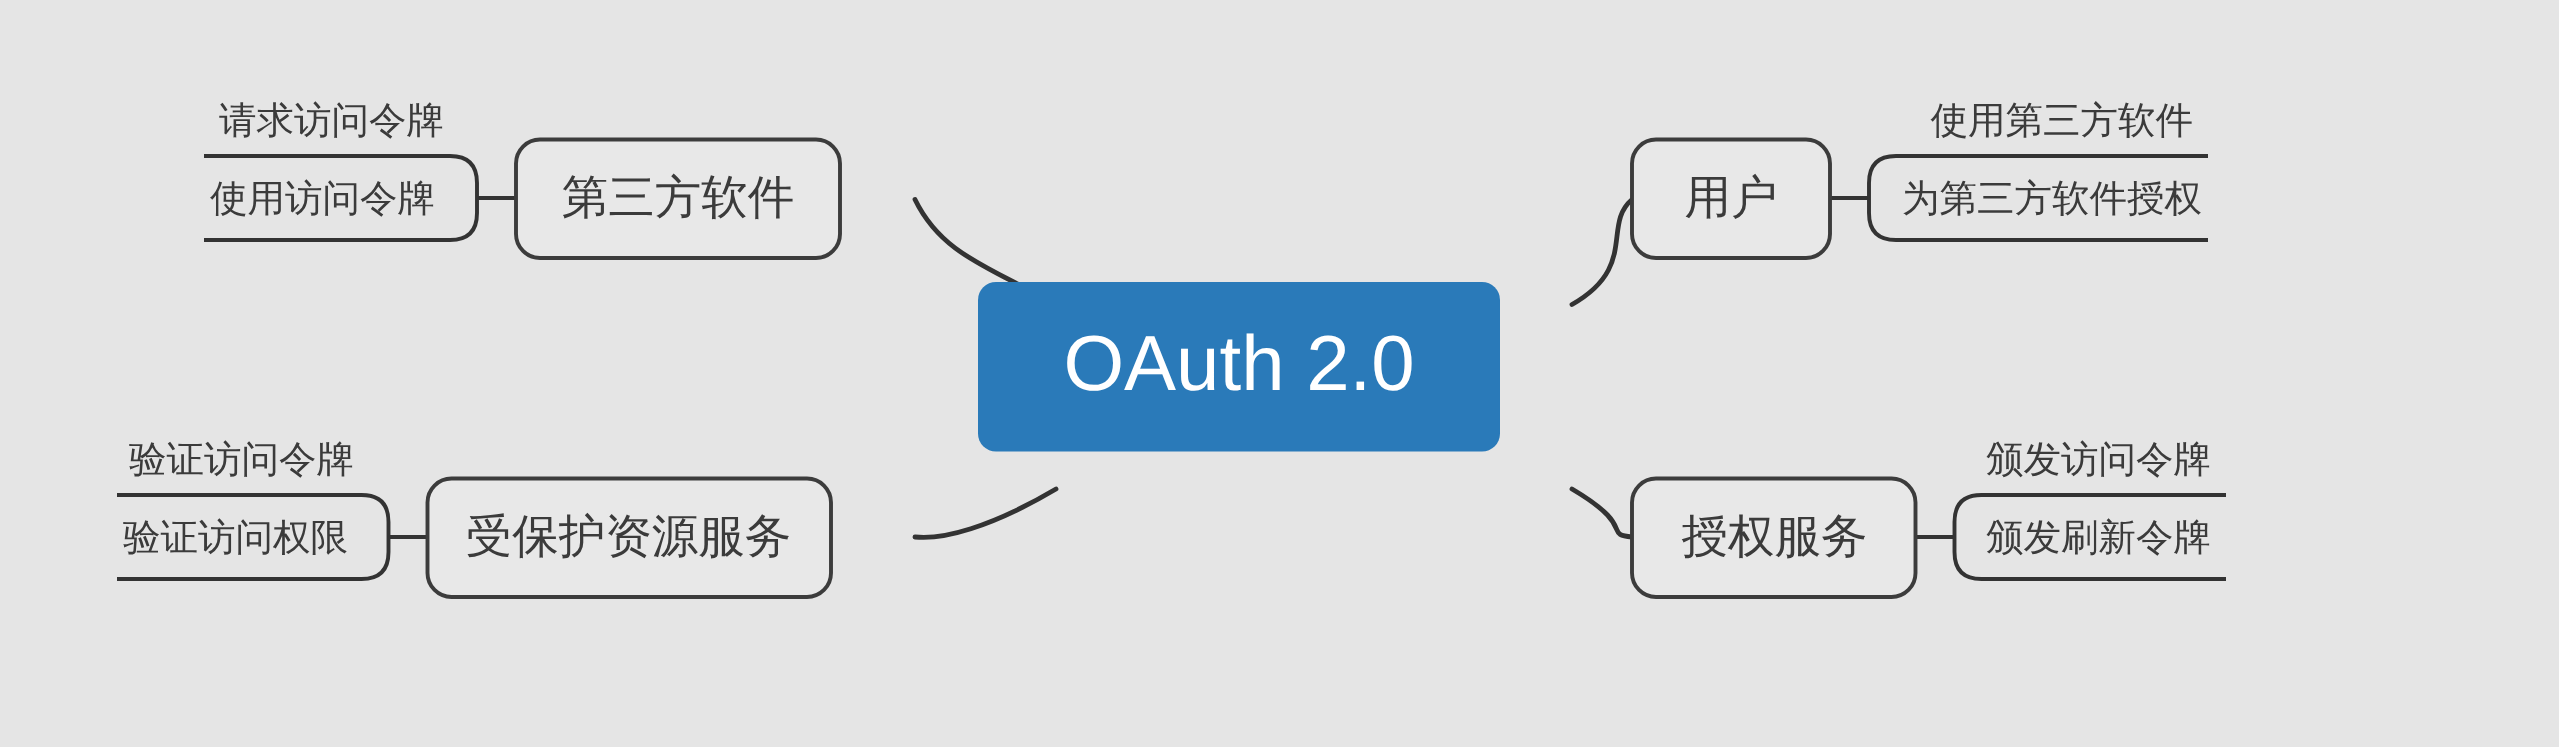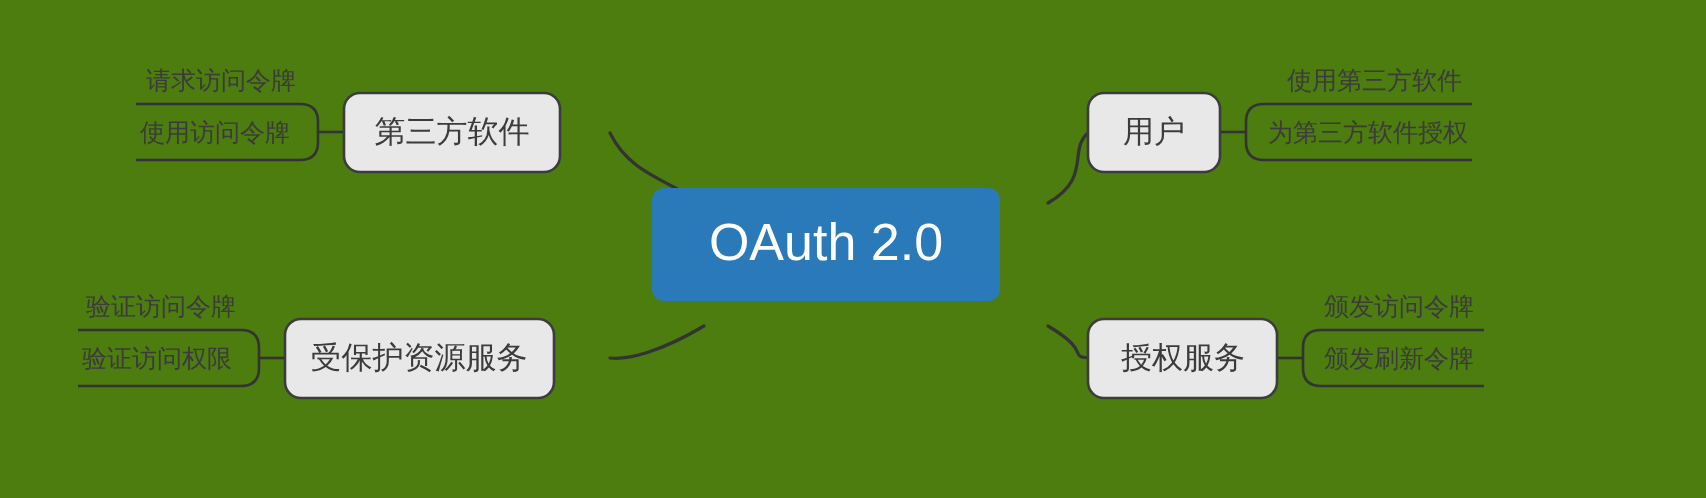--- a/index.html
+++ b/index.html
@@ -7,21 +7,21 @@
     padding: 0;
     background: #ffffff;
   }
   body {
     font-family: "Liberation Sans", "DejaVu Sans", sans-serif;
   }
   #mindmap-root {
     position: relative;
     width: 1706px;
     height: 498px;
-    background: #4d7c0f;
+    background: #e5e5e5;
     overflow: hidden;
   }
   svg.canvas {
     position: absolute;
     left: 0;
     top: 0;
     width: 1706px;
     height: 498px;
   }
   .edge {

